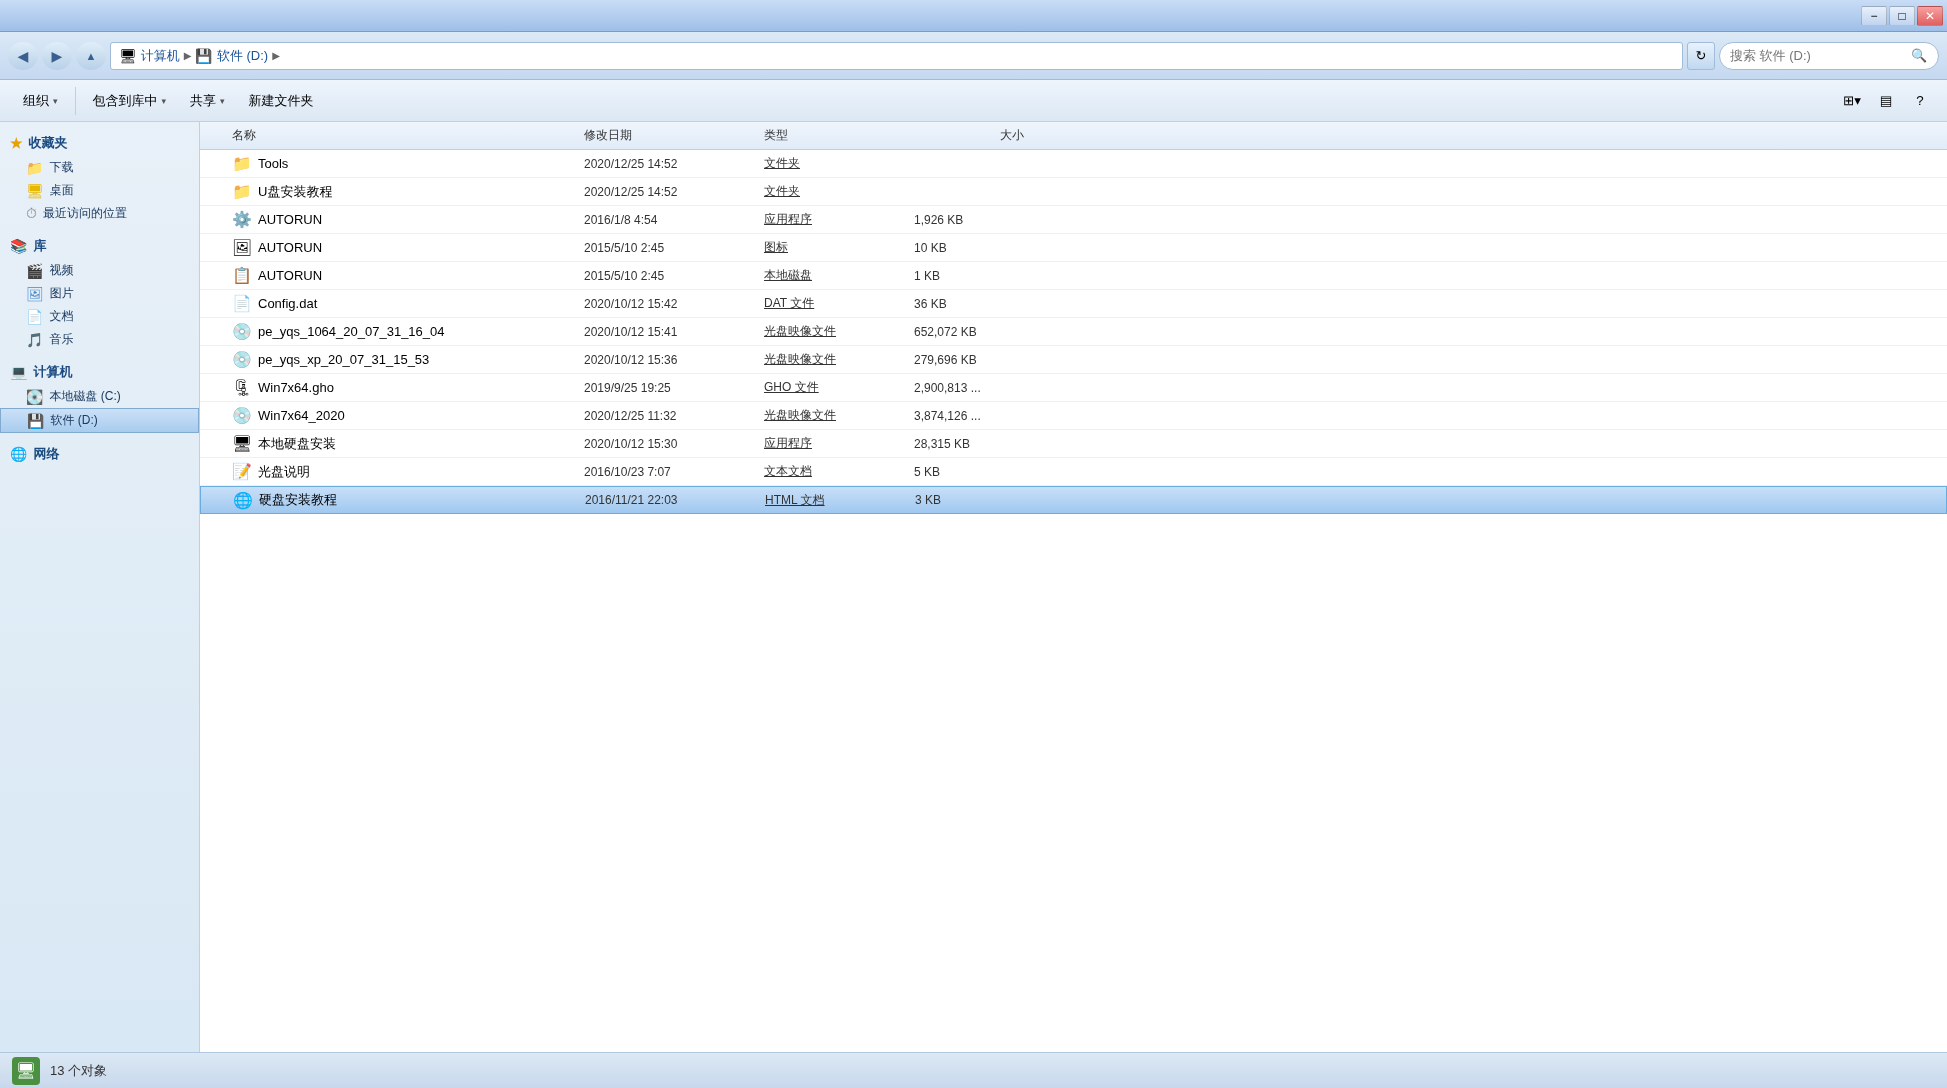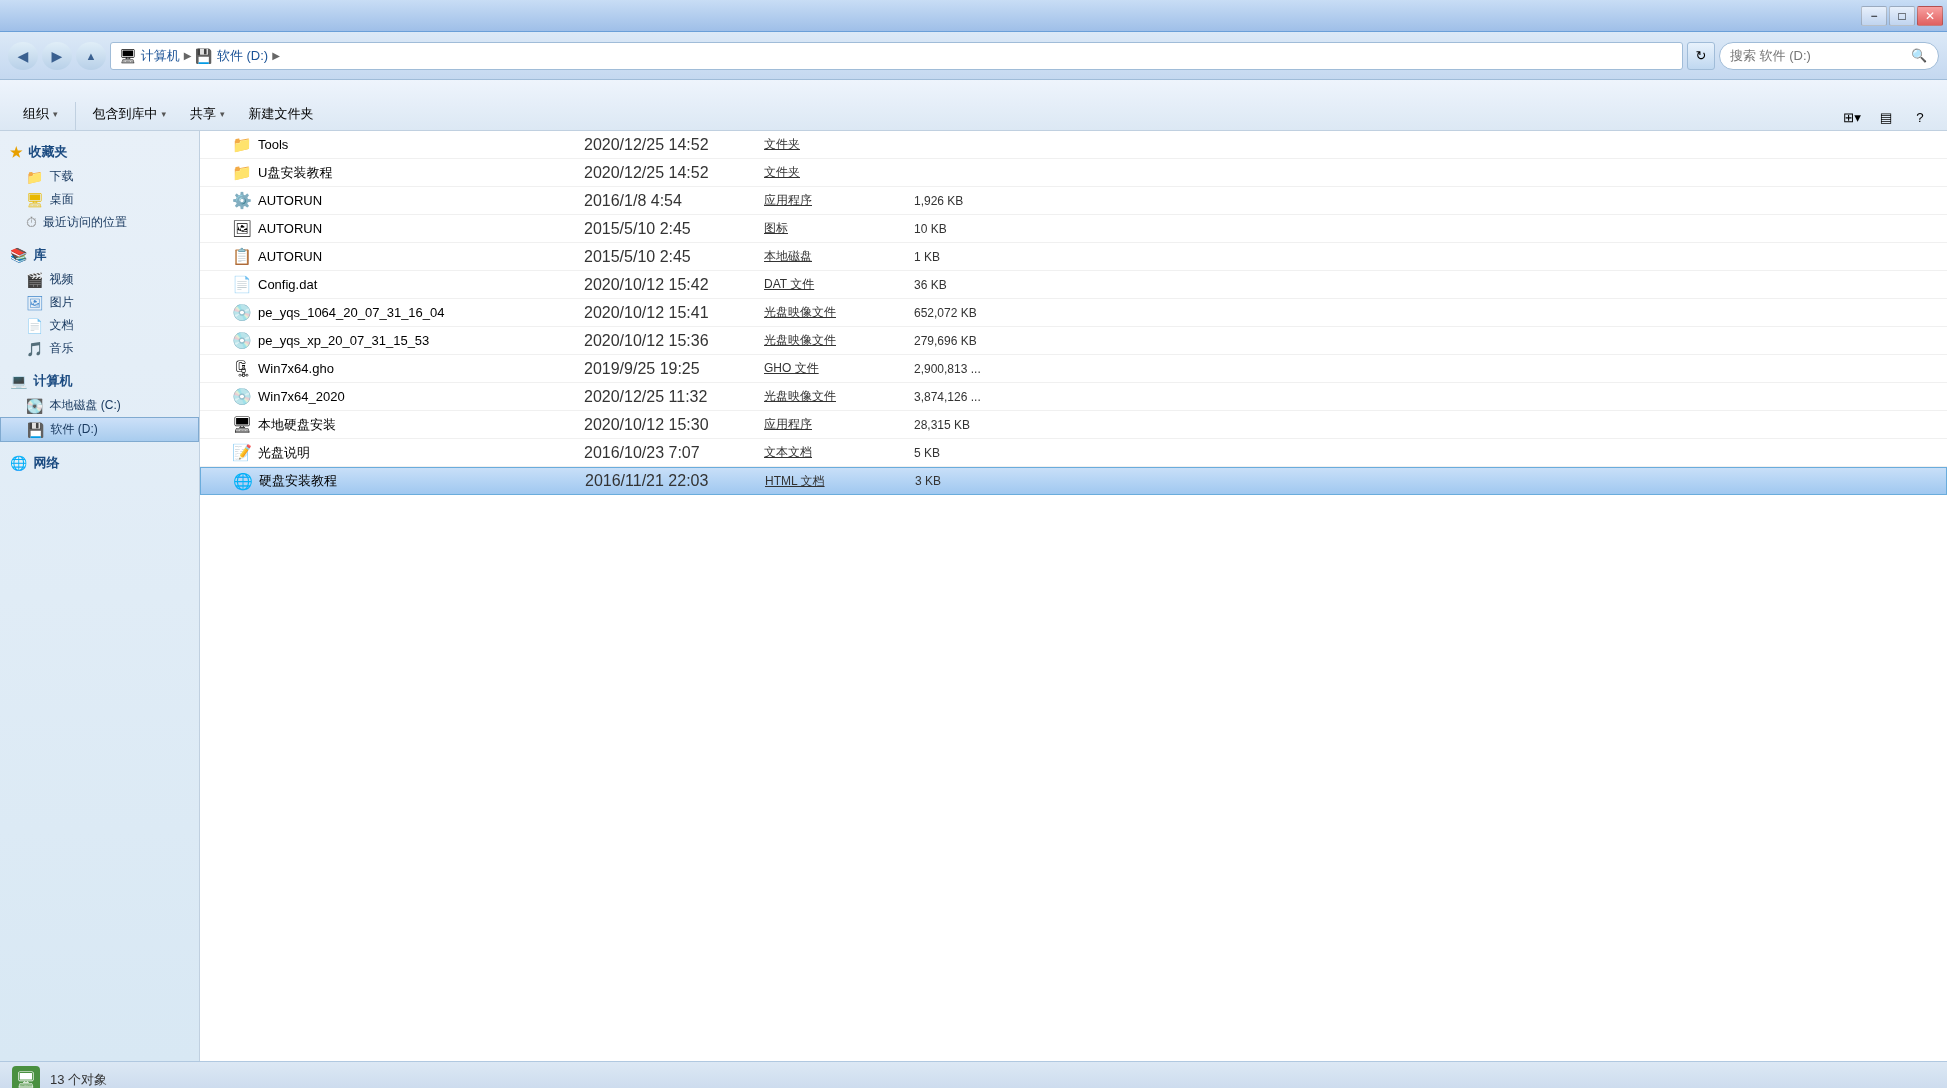--- a/index.html
+++ b/index.html
@@ -109,23 +109,23 @@
       outline: none;
       background: transparent;
       font-size: 13px;
       color: #c2410c;
       flex: 1;
     }
 
     
     .toolbar {
       background: linear-gradient(to bottom, #eef4fc, #dce8f4);
-      height: 51px;
-      display: flex;
-      align-items: flex-end;
+      height: 42px;
+      display: flex;
+      align-items: center;
       padding: 0 12px;
       gap: 2px;
       border-bottom: 1px solid #c0d0e0;
     }
     .toolbar-btn {
       height: 32px;
       padding: 0 10px;
       background: transparent;
       border: 1px solid transparent;
       border-radius: 3px;
@@ -248,21 +248,21 @@
     .file-row.selected {
       background: linear-gradient(to bottom, #c8dff8, #a0c8f0);
       border: 1px solid #6aacdc;
     }
     .file-row .col-name {
       display: flex;
       align-items: center;
       gap: 6px;
       font-size: 13px;
     }
-    .file-row .col-date { font-size: 16px; color: #333; }
+    .file-row .col-date { font-size: 12px; color: #333; }
     .file-row .col-type { font-size: 12px; color: #333; text-decoration: underline; }
     .file-row .col-size { font-size: 12px; color: #333; text-align: left; padding-right: 20px; }
 
     .file-icon { font-size: 16px; width: 20px; text-align: center; }
 
     
     .statusbar {
       height: 36px;
       background: linear-gradient(to bottom, #dce8f4, #c8d8ec);
       border-top: 1px solid #b0c8e0;
@@ -407,20 +407,26 @@
       <div class="sidebar-header">
         <span class="icon-network">🌐</span>
         <span>网络</span>
       </div>
     </div>
 
   </div>
 
   <div class="file-area">
 
+    <div class="file-list-header">
+      <div class="col-name">名称</div>
+      <div class="col-date">修改日期</div>
+      <div class="col-type">类型</div>
+      <div class="col-size">大小</div>
+    </div>
 
     <div id="file-rows">
         <div class="file-row">
     <div class="col-name">
       <span class="file-icon">📁</span>
       <span>Tools</span>
     </div>
     <div class="col-date">2020/12/25 14:52</div>
     <div class="col-type">文件夹</div>
     <div class="col-size"></div>

